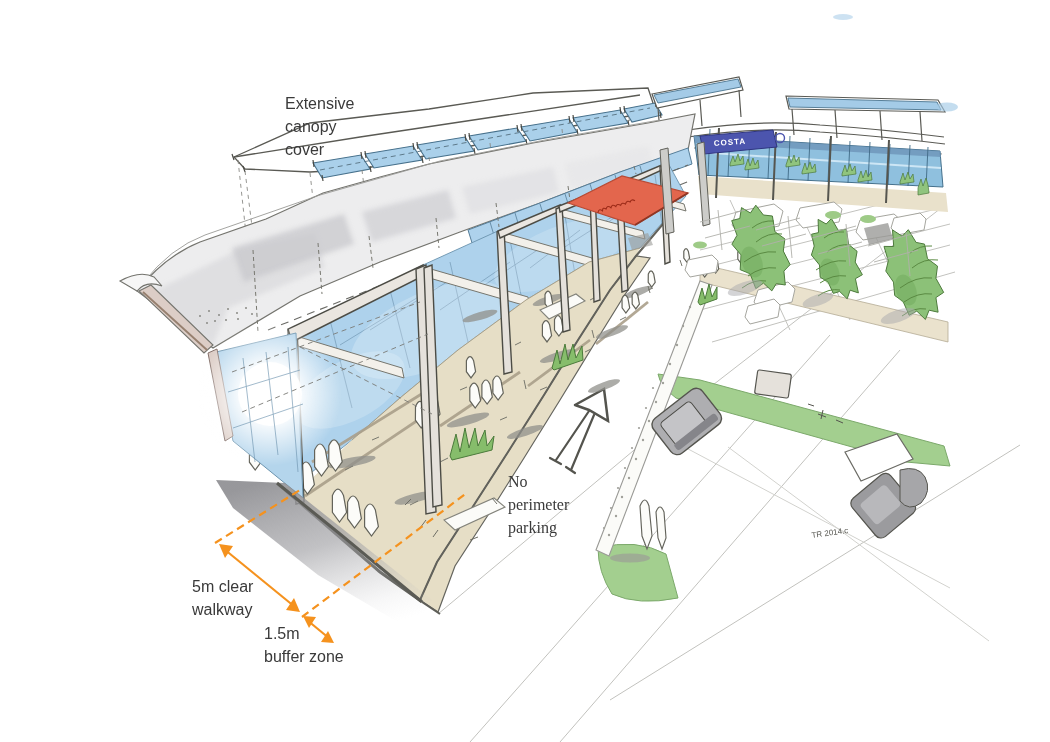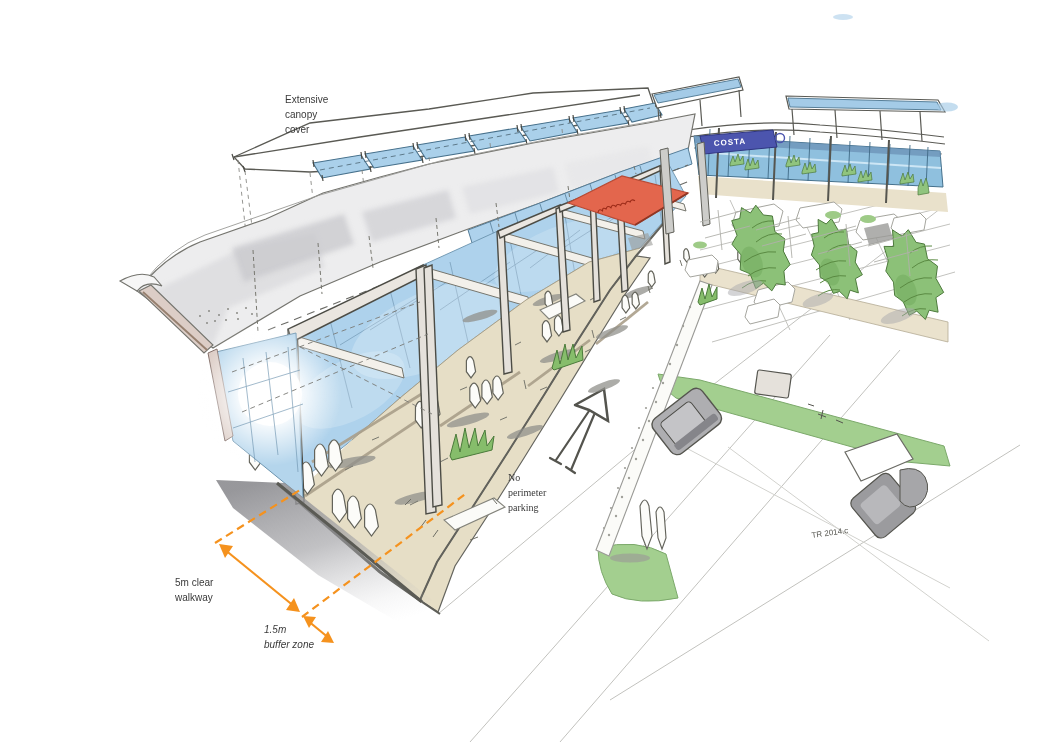--- a/index.html
+++ b/index.html
@@ -1,18 +1,18 @@
 <!DOCTYPE html>
 <html><head>
 <meta charset="utf-8">
 <style>
 html,body{margin:0;padding:0;background:#fff;}
 #page{position:relative;width:1050px;height:742px;overflow:hidden;background:#fff;
 font-family:"Liberation Sans", sans-serif;}
-.lbl{position:absolute;color:#3a3a3a;font-size:10px;line-height:15px;}
+.lbl{position:absolute;color:#3a3a3a;font-size:16px;line-height:23px;}
 </style>
 </head>
 <body>
 <div id="page">
 <svg width="1050" height="742" viewBox="0 0 1050 742" style="position:absolute;left:0;top:0">
 <defs>
 <radialGradient id="flare" cx="50%" cy="50%" r="50%">
  <stop offset="0%" stop-color="#ffffff" stop-opacity="1"></stop>
  <stop offset="45%" stop-color="#ffffff" stop-opacity="0.85"></stop>
  <stop offset="100%" stop-color="#ffffff" stop-opacity="0"></stop>
@@ -439,15 +439,15 @@
 <g fill="#f5921e">
  <path d="M219,544 l14,2 -8,12 Z"></path>
  <path d="M300,612 l-14,-2 8,-12 Z"></path>
  <path d="M303,616 l13,1 -7,11 Z"></path>
  <path d="M334,643 l-13,-1 7,-11 Z"></path>
 </g>
 </svg>
 
 <div class="lbl" style="left:285px;top:92px;">Extensive<br>canopy<br>cover</div>
 <div class="lbl" style="left:508px;top:470px;font-family:Liberation Serif, serif;">No<br>perimeter<br>parking</div>
-<div class="lbl" style="left:175px;top:575px;">5m clear<br>walkway</div>
-<div class="lbl" style="left:264px;top:622px;font-style:italic;">1.5m<br>buffer zone</div>
+<div class="lbl" style="left:192px;top:575px;">5m clear<br>walkway</div>
+<div class="lbl" style="left:264px;top:622px;">1.5m<br>buffer zone</div>
 </div>
 
 </body></html>

